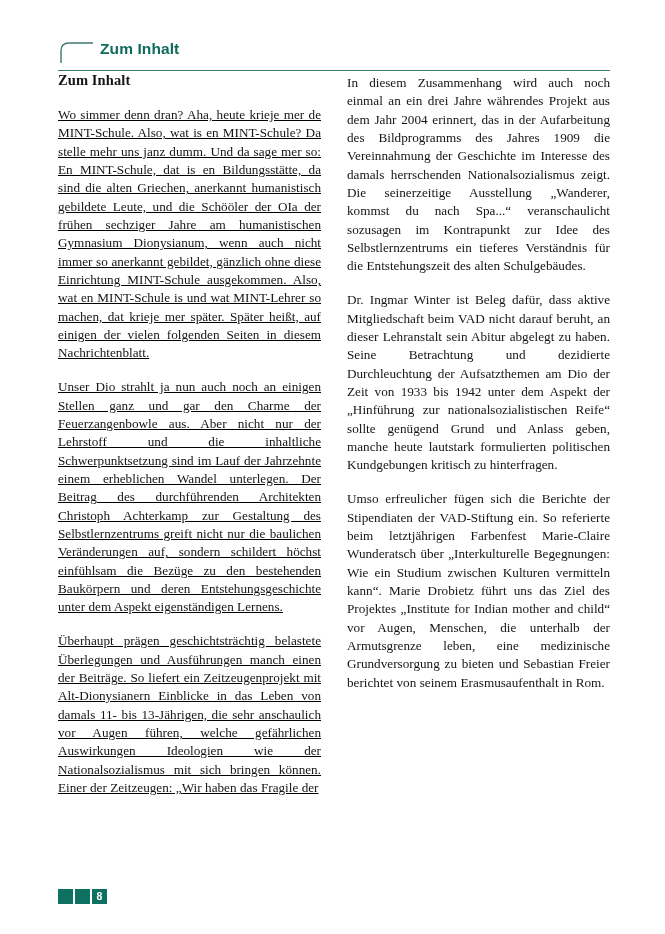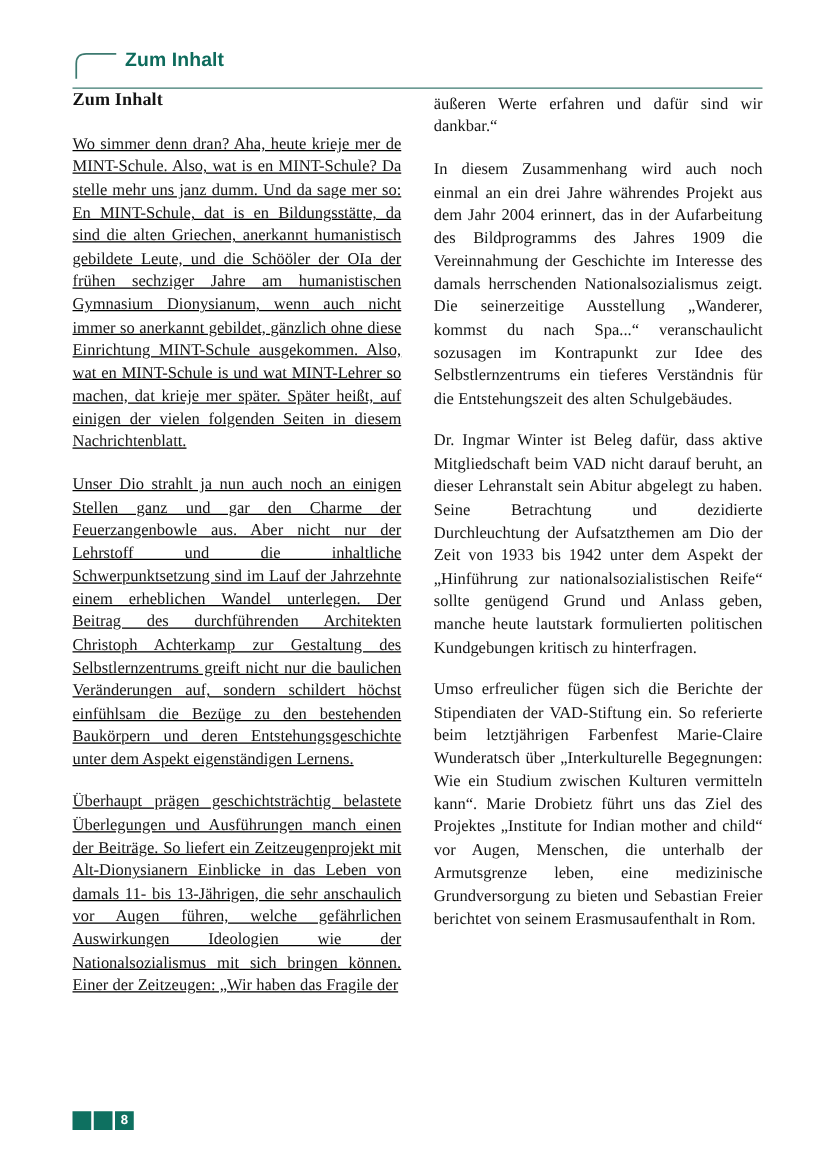--- a/index.html
+++ b/index.html
@@ -144,21 +144,20 @@
   <div class="columns">
 
     <div class="col col-left">
       <div class="spacer-head"></div>
       <p>Wo simmer denn dran? Aha, heute krieje mer de MINT-Schule. Also, wat is en MINT-Schule? Da stelle mehr uns janz dumm. Und da sage mer so: En MINT-Schule, dat is en Bildungsstätte, da sind die alten Griechen, anerkannt humanistisch gebildete Leute, und die Schööler der OIa der frühen sechziger Jahre am humanistischen Gymnasium Dionysianum, wenn auch nicht immer so anerkannt gebildet, gänzlich ohne diese Einrichtung MINT-Schule ausgekommen. Also, wat en MINT-Schule is und wat MINT-Lehrer so machen, dat krieje mer später. Später heißt, auf einigen der vielen folgenden Seiten in diesem Nachrichtenblatt.</p>
       <p>Unser Dio strahlt ja nun auch noch an einigen Stellen ganz und gar den Charme der Feuerzangenbowle aus. Aber nicht nur der Lehrstoff und die inhaltliche Schwerpunktsetzung sind im Lauf der Jahrzehnte einem erheblichen Wandel unterlegen. Der Beitrag des durchführenden Architekten Christoph Achterkamp zur Gestaltung des Selbstlernzentrums greift nicht nur die baulichen Veränderungen auf, sondern schildert höchst einfühlsam die Bezüge zu den bestehenden Baukörpern und deren Entstehungsgeschichte unter dem Aspekt eigenständigen Lernens.</p>
       <p>Überhaupt prägen geschichtsträchtig belastete Überlegungen und Ausführungen manch einen der Beiträge. So liefert ein Zeitzeugenprojekt mit Alt-Dionysianern Einblicke in das Leben von damals 11- bis 13-Jährigen, die sehr anschaulich vor Augen führen, welche gefährlichen Auswirkungen Ideologien wie der Nationalsozialismus mit sich bringen können. Einer der Zeitzeugen: „Wir haben das Fragile der</p>
     </div>
 
     <div class="col col-right">
-      <p>äußeren Werte erfahren und dafür sind wir dankbar.“</p>
       <p>In diesem Zusammenhang wird auch noch einmal an ein drei Jahre währendes Projekt aus dem Jahr 2004 erinnert, das in der Aufarbeitung des Bildprogramms des Jahres 1909 die Vereinnahmung der Geschichte im Interesse des damals herrschenden Nationalsozialismus zeigt. Die seinerzeitige Ausstellung „Wanderer, kommst du nach Spa...“ veranschaulicht sozusagen im Kontrapunkt zur Idee des Selbstlernzentrums ein tieferes Verständnis für die Entstehungszeit des alten Schulgebäudes.</p>
       <p>Dr. Ingmar Winter ist Beleg dafür, dass aktive Mitgliedschaft beim VAD nicht darauf beruht, an dieser Lehranstalt sein Abitur abgelegt zu haben. Seine Betrachtung und dezidierte Durchleuchtung der Aufsatzthemen am Dio der Zeit von 1933 bis 1942 unter dem Aspekt der „Hinführung zur nationalsozialistischen Reife“ sollte genügend Grund und Anlass geben, manche heute lautstark formulierten politischen Kundgebungen kritisch zu hinterfragen.</p>
       <p>Umso erfreulicher fügen sich die Berichte der Stipendiaten der VAD-Stiftung ein. So referierte beim letztjährigen Farbenfest Marie-Claire Wunderatsch über „Interkulturelle Begegnungen: Wie ein Studium zwischen Kulturen vermitteln kann“. Marie Drobietz führt uns das Ziel des Projektes „Institute for Indian mother and child“ vor Augen, Menschen, die unterhalb der Armutsgrenze leben, eine medizinische Grundversorgung zu bieten und Sebastian Freier berichtet von seinem Erasmusaufenthalt in Rom.</p>
     </div>
 
   </div>
 
   <div class="footer">
     <span class="foot-box"></span>
     <span class="foot-box"></span>

